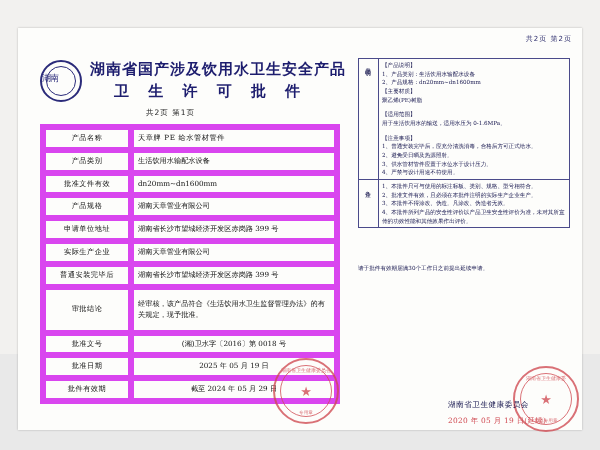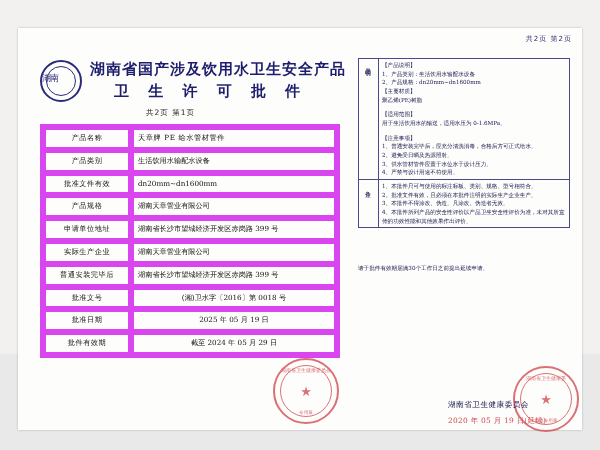--- a/index.html
+++ b/index.html
@@ -192,20 +192,24 @@
             <td class="lab">申请单位地址</td>
             <td class="val r-small">湖南省长沙市望城经济开发区赤岗路 399 号</td>
           </tr>
           <tr>
             <td class="lab">实际生产企业</td>
             <td class="val">湖南天章管业有限公司</td>
           </tr>
           <tr>
             <td class="lab">普通安装完毕后</td>
             <td class="val r-small">湖南省长沙市望城经济开发区赤岗路 399 号</td>
+          </tr>
+          <tr>
+            <td class="lab" style="height:34px">审批结论</td>
+            <td class="val">经审核，该产品符合《生活饮用水卫生监督管理办法》的有关规定，现予批准。</td>
           </tr>
           <tr>
             <td class="lab">批准文号</td>
             <td class="val center">(湘)卫水字〔2016〕第 0018 号</td>
           </tr>
           <tr>
             <td class="lab">批准日期</td>
             <td class="val center">2025 年 05 月 19 日</td>
           </tr>
           <tr>

